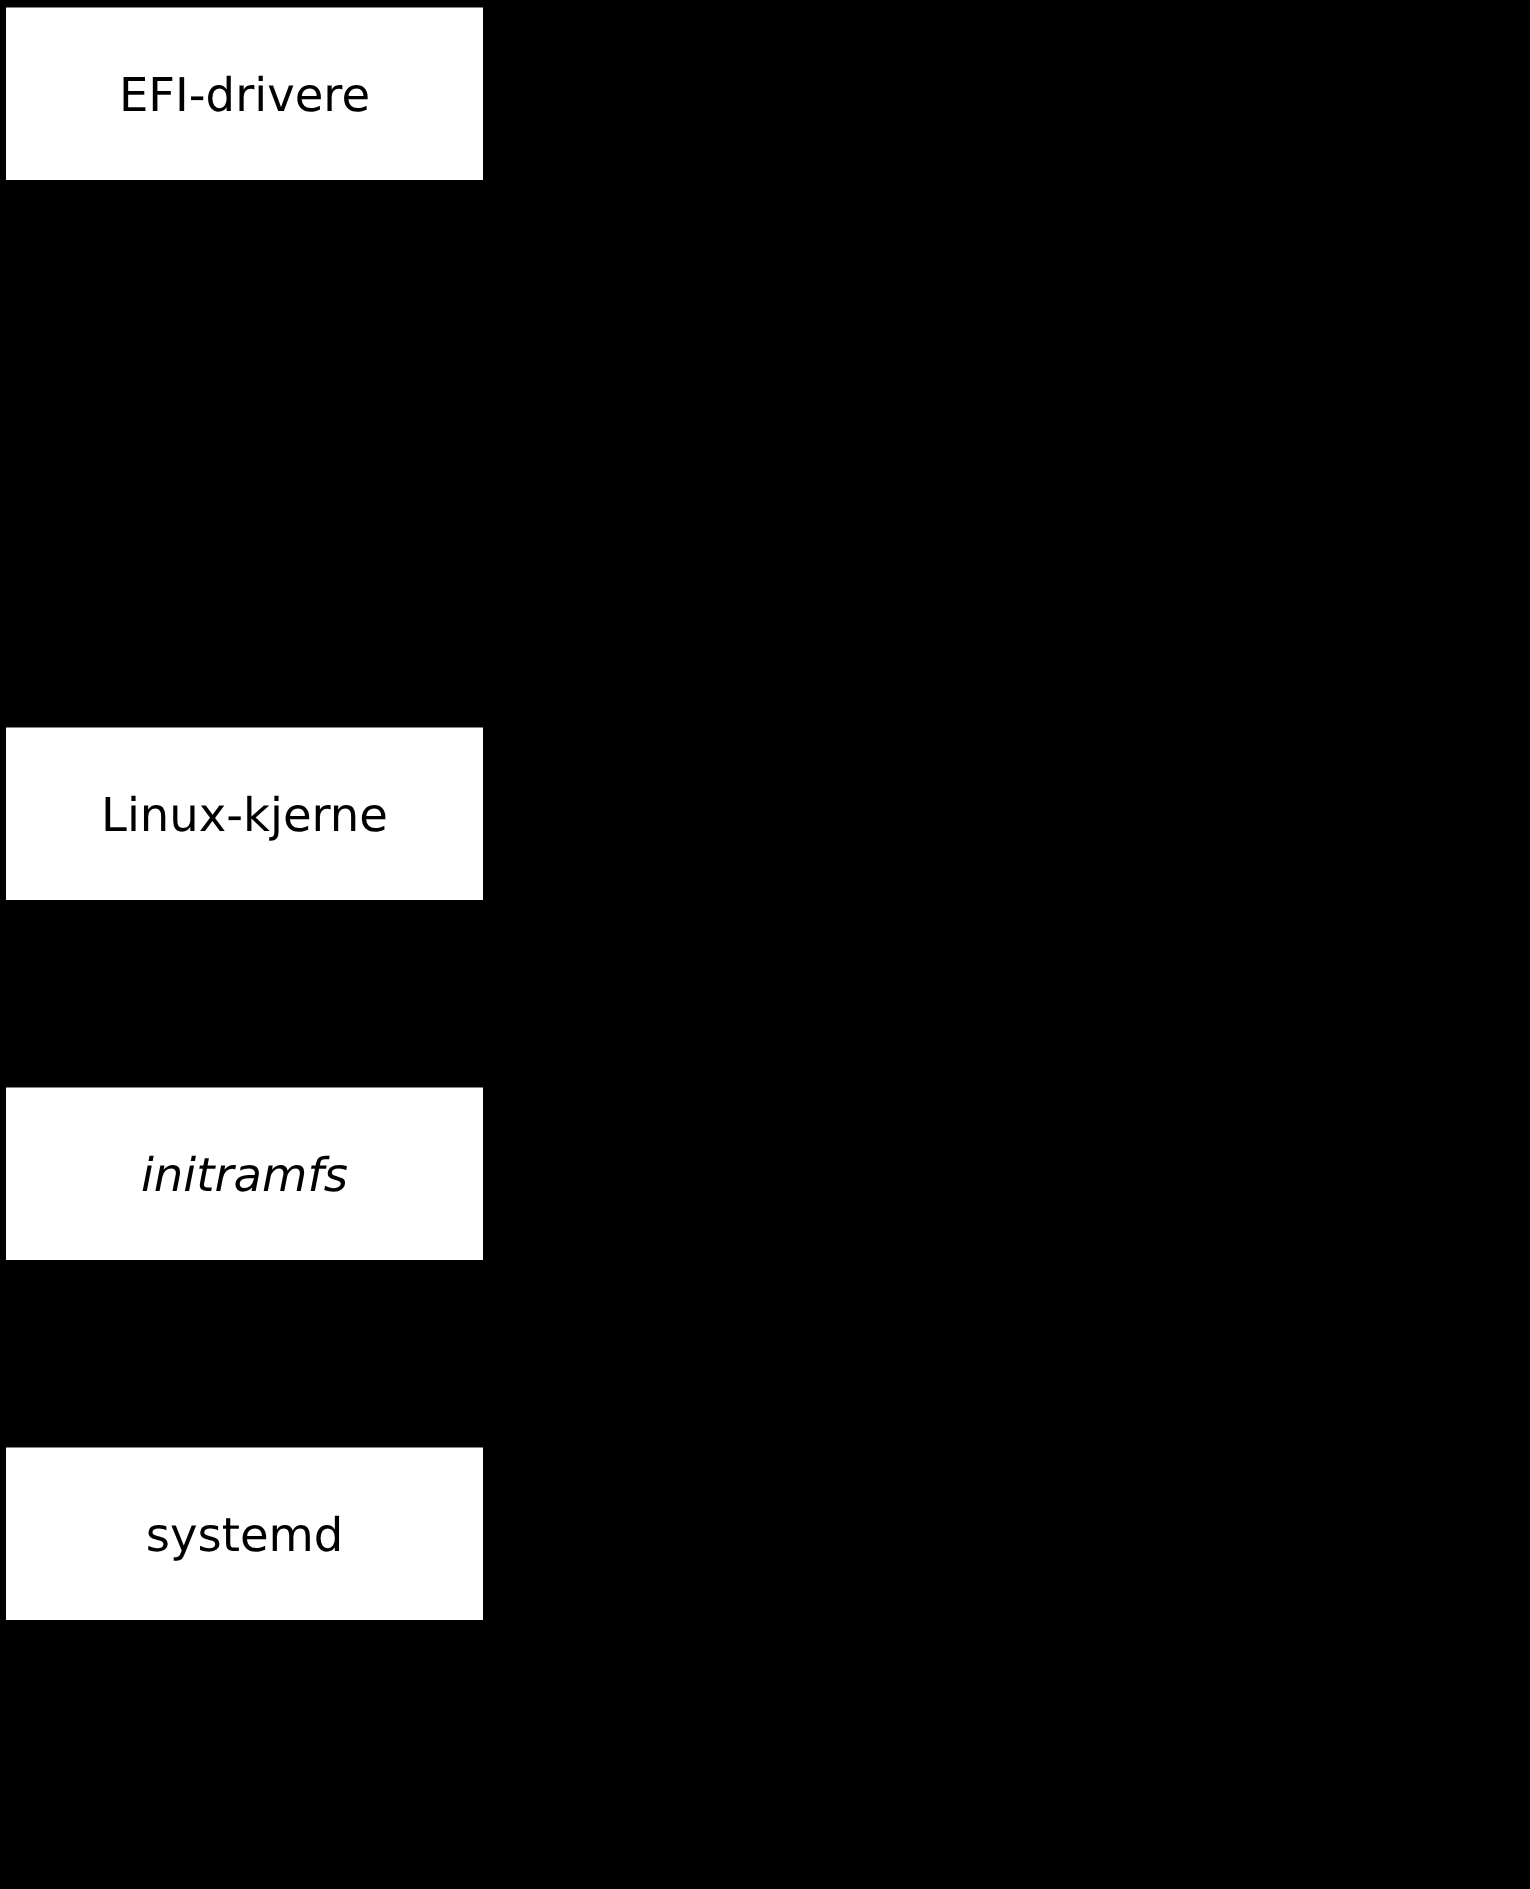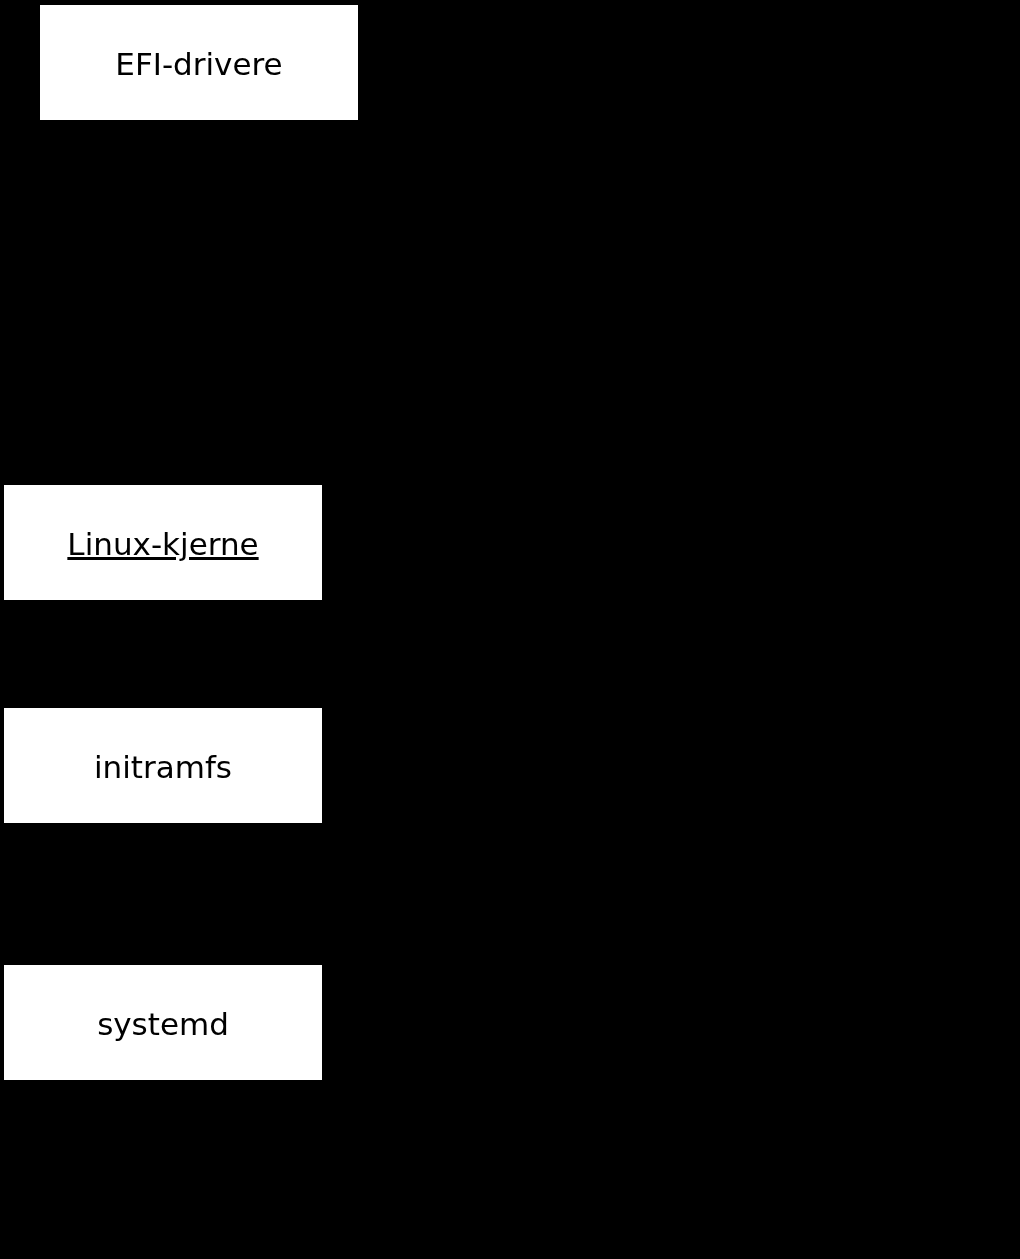--- a/index.html
+++ b/index.html
@@ -32,24 +32,24 @@
     justify-content: center;
     box-sizing: border-box;
   }
   .flow-node .node-label {
     font-size: 31px;
     line-height: 1;
     letter-spacing: 0px;
     white-space: nowrap;
     transform: translateY(2px);
   }
-  .flow-node.pos-0 { top: 5px; margin-left: 36px; }
+  .flow-node.pos-0 { top: 5px; }
   .flow-node.pos-1 { top: 245px; }
-  .flow-node.pos-2 { top: 485px; text-decoration: underline; }
-  .flow-node.pos-3 { top: 708px; }
+  .flow-node.pos-2 { top: 485px; }
+  .flow-node.pos-3 { top: 725px; font-style: italic; }
   .flow-node.pos-4 { top: 965px; justify-content: center; }
 </style>
 </head>
 <body>
 
 <div class="diagram-canvas">
 
   <div class="flow-node pos-0">
     <span class="node-label">EFI-drivere</span>
   </div>

